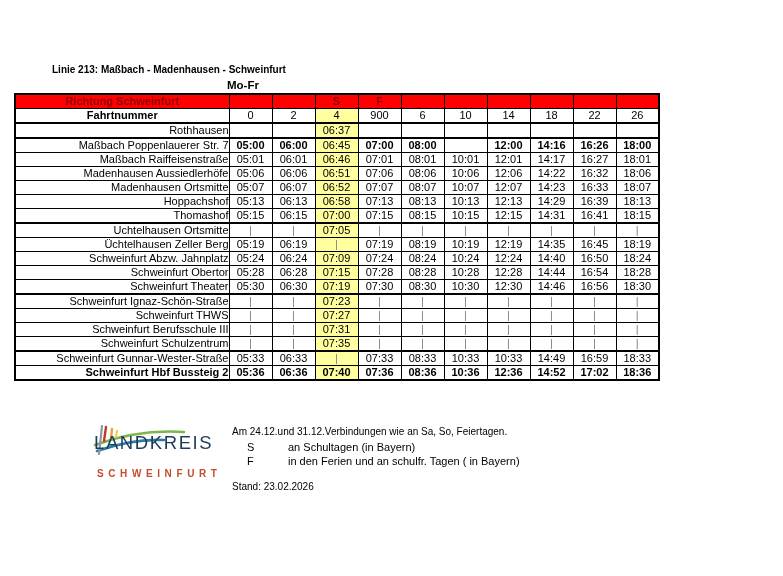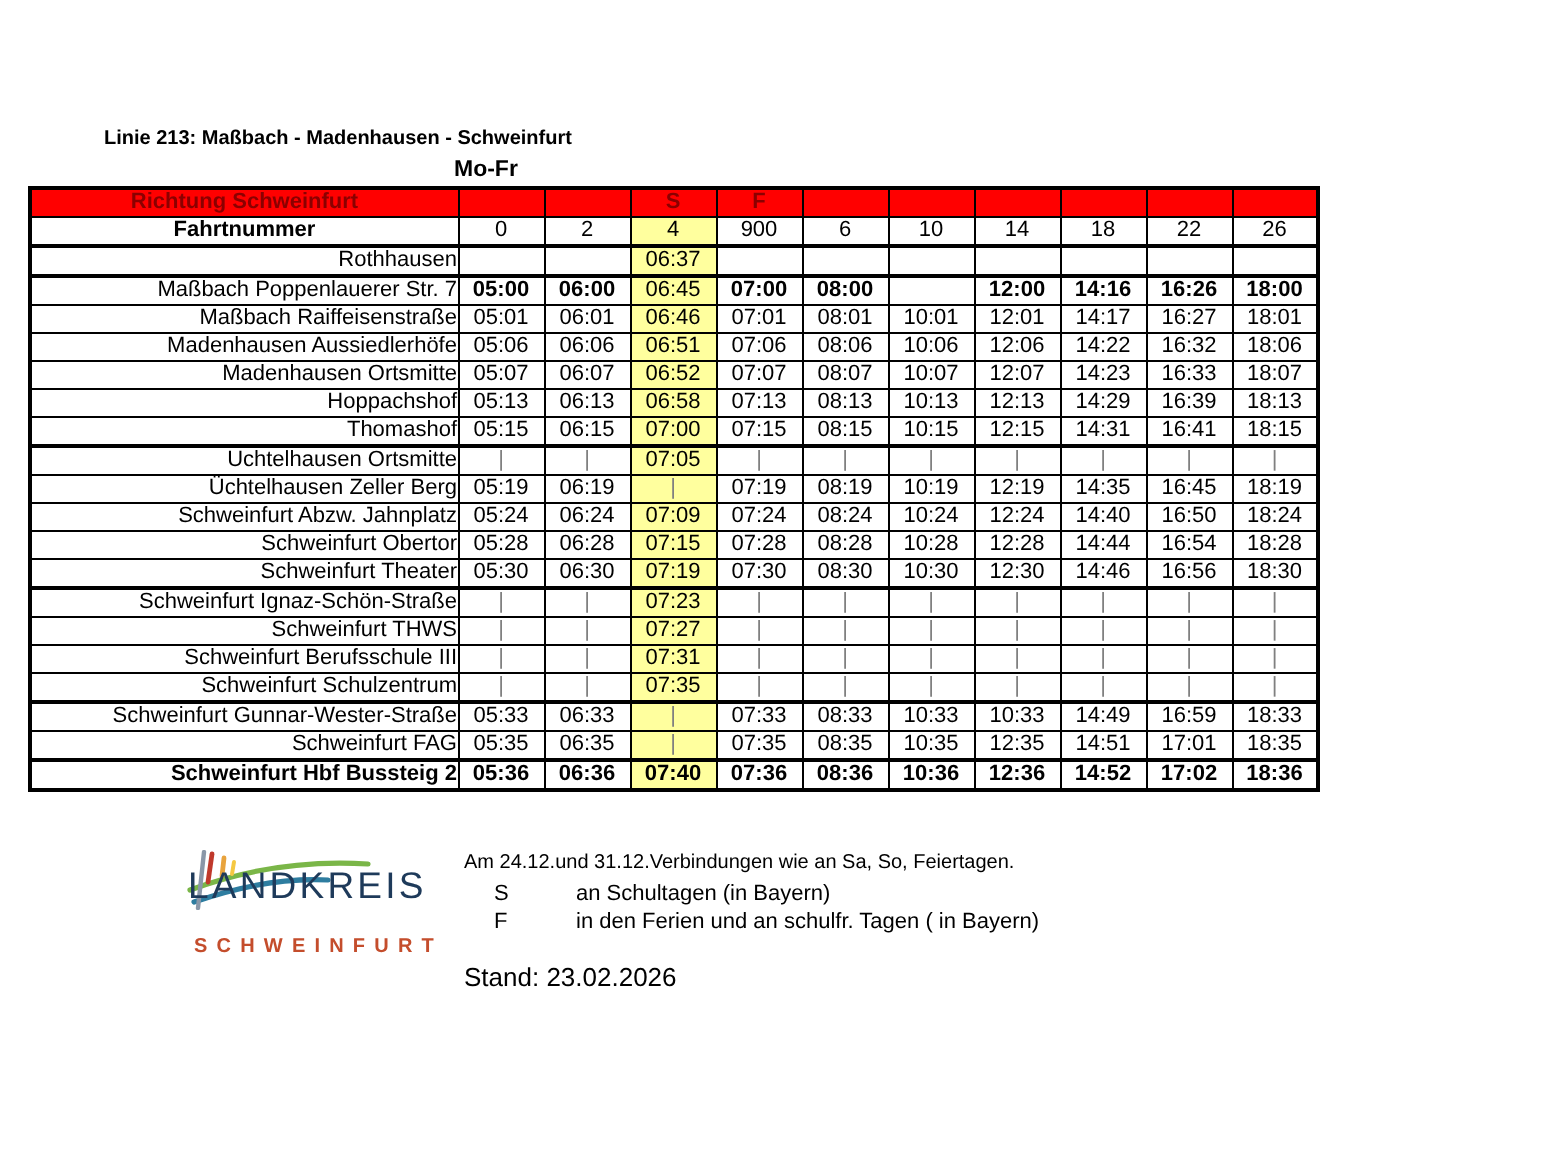--- a/index.html
+++ b/index.html
@@ -28,21 +28,21 @@
   
   .logo{position:absolute;left:88px;top:424px;width:170px;height:62px;}
   .logo svg{position:absolute;left:4px;top:1px;}
   .logo-line1{position:absolute;left:6px;top:8px;font-size:18.5px;letter-spacing:1.6px;
               color:var(--navy);font-weight:normal;}
   .logo-line2{position:absolute;left:9px;top:44px;font-size:10px;letter-spacing:4.6px;
               color:var(--orange);font-weight:bold;}
   .note1{position:absolute;left:232px;top:426px;font-size:10px;}
   .leg-key{position:absolute;font-size:11px;}
   .leg-text{position:absolute;font-size:11px;white-space:nowrap;margin-left:11px;}
-  .stand{position:absolute;left:232px;top:481px;font-size:13px;}
+  .stand{position:absolute;left:232px;top:481px;font-size:10px;}
 </style>
 </head>
 <body>
 
 <div class="title">Linie 213: Maßbach - Madenhausen - Schweinfurt</div>
 <div class="day-label">Mo-Fr</div>
 
 <table class="tt">
   <colgroup>
     <col style="width:214px">
@@ -298,33 +298,20 @@
         <td class="time">06:33</td>
         <td class="pipe hl">|</td>
         <td class="time">07:33</td>
         <td class="time">08:33</td>
         <td class="time">10:33</td>
         <td class="time">10:33</td>
         <td class="time">14:49</td>
         <td class="time">16:59</td>
         <td class="time">18:33</td>
       </tr>
-      <tr class="ge">
-        <td class="station">Schweinfurt FAG</td>
-        <td class="time">05:35</td>
-        <td class="time">06:35</td>
-        <td class="pipe hl">|</td>
-        <td class="time">07:35</td>
-        <td class="time">08:35</td>
-        <td class="time">10:35</td>
-        <td class="time">12:35</td>
-        <td class="time">14:51</td>
-        <td class="time">17:01</td>
-        <td class="time">18:35</td>
-      </tr>
       <tr>
         <td class="station b">Schweinfurt Hbf Bussteig 2</td>
         <td class="time b">05:36</td>
         <td class="time b">06:36</td>
         <td class="time hl b">07:40</td>
         <td class="time b">07:36</td>
         <td class="time b">08:36</td>
         <td class="time b">10:36</td>
         <td class="time b">12:36</td>
         <td class="time b">14:52</td>

